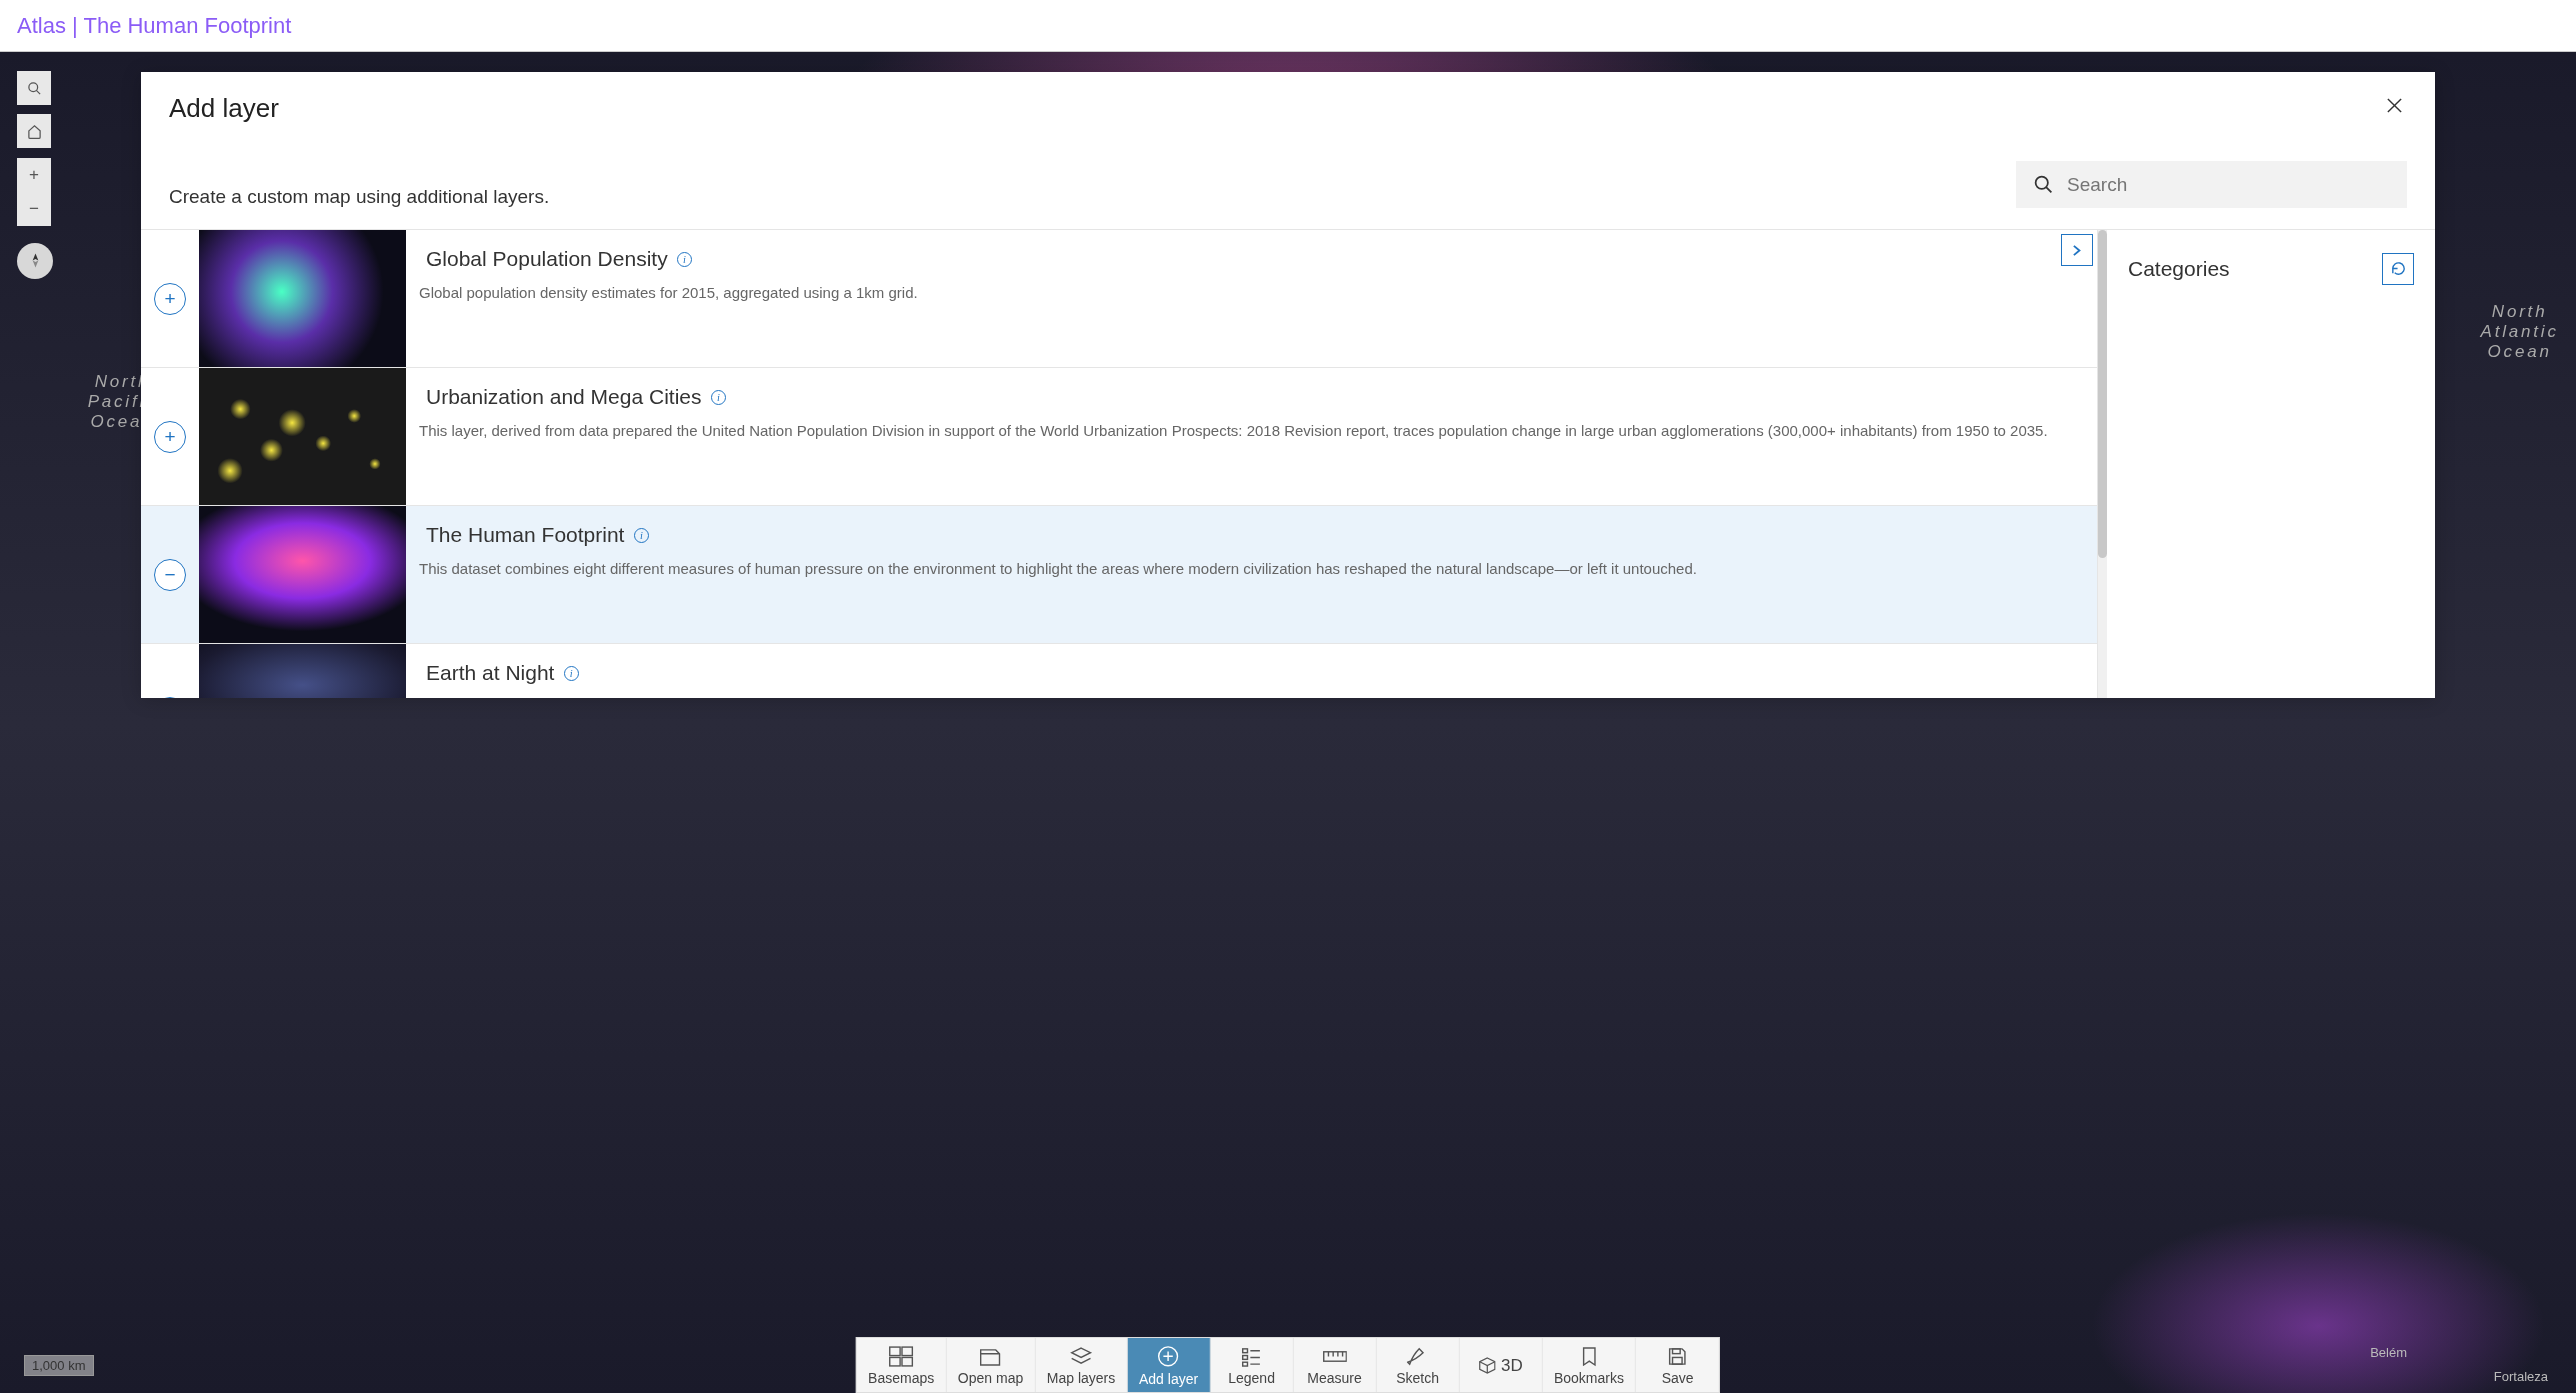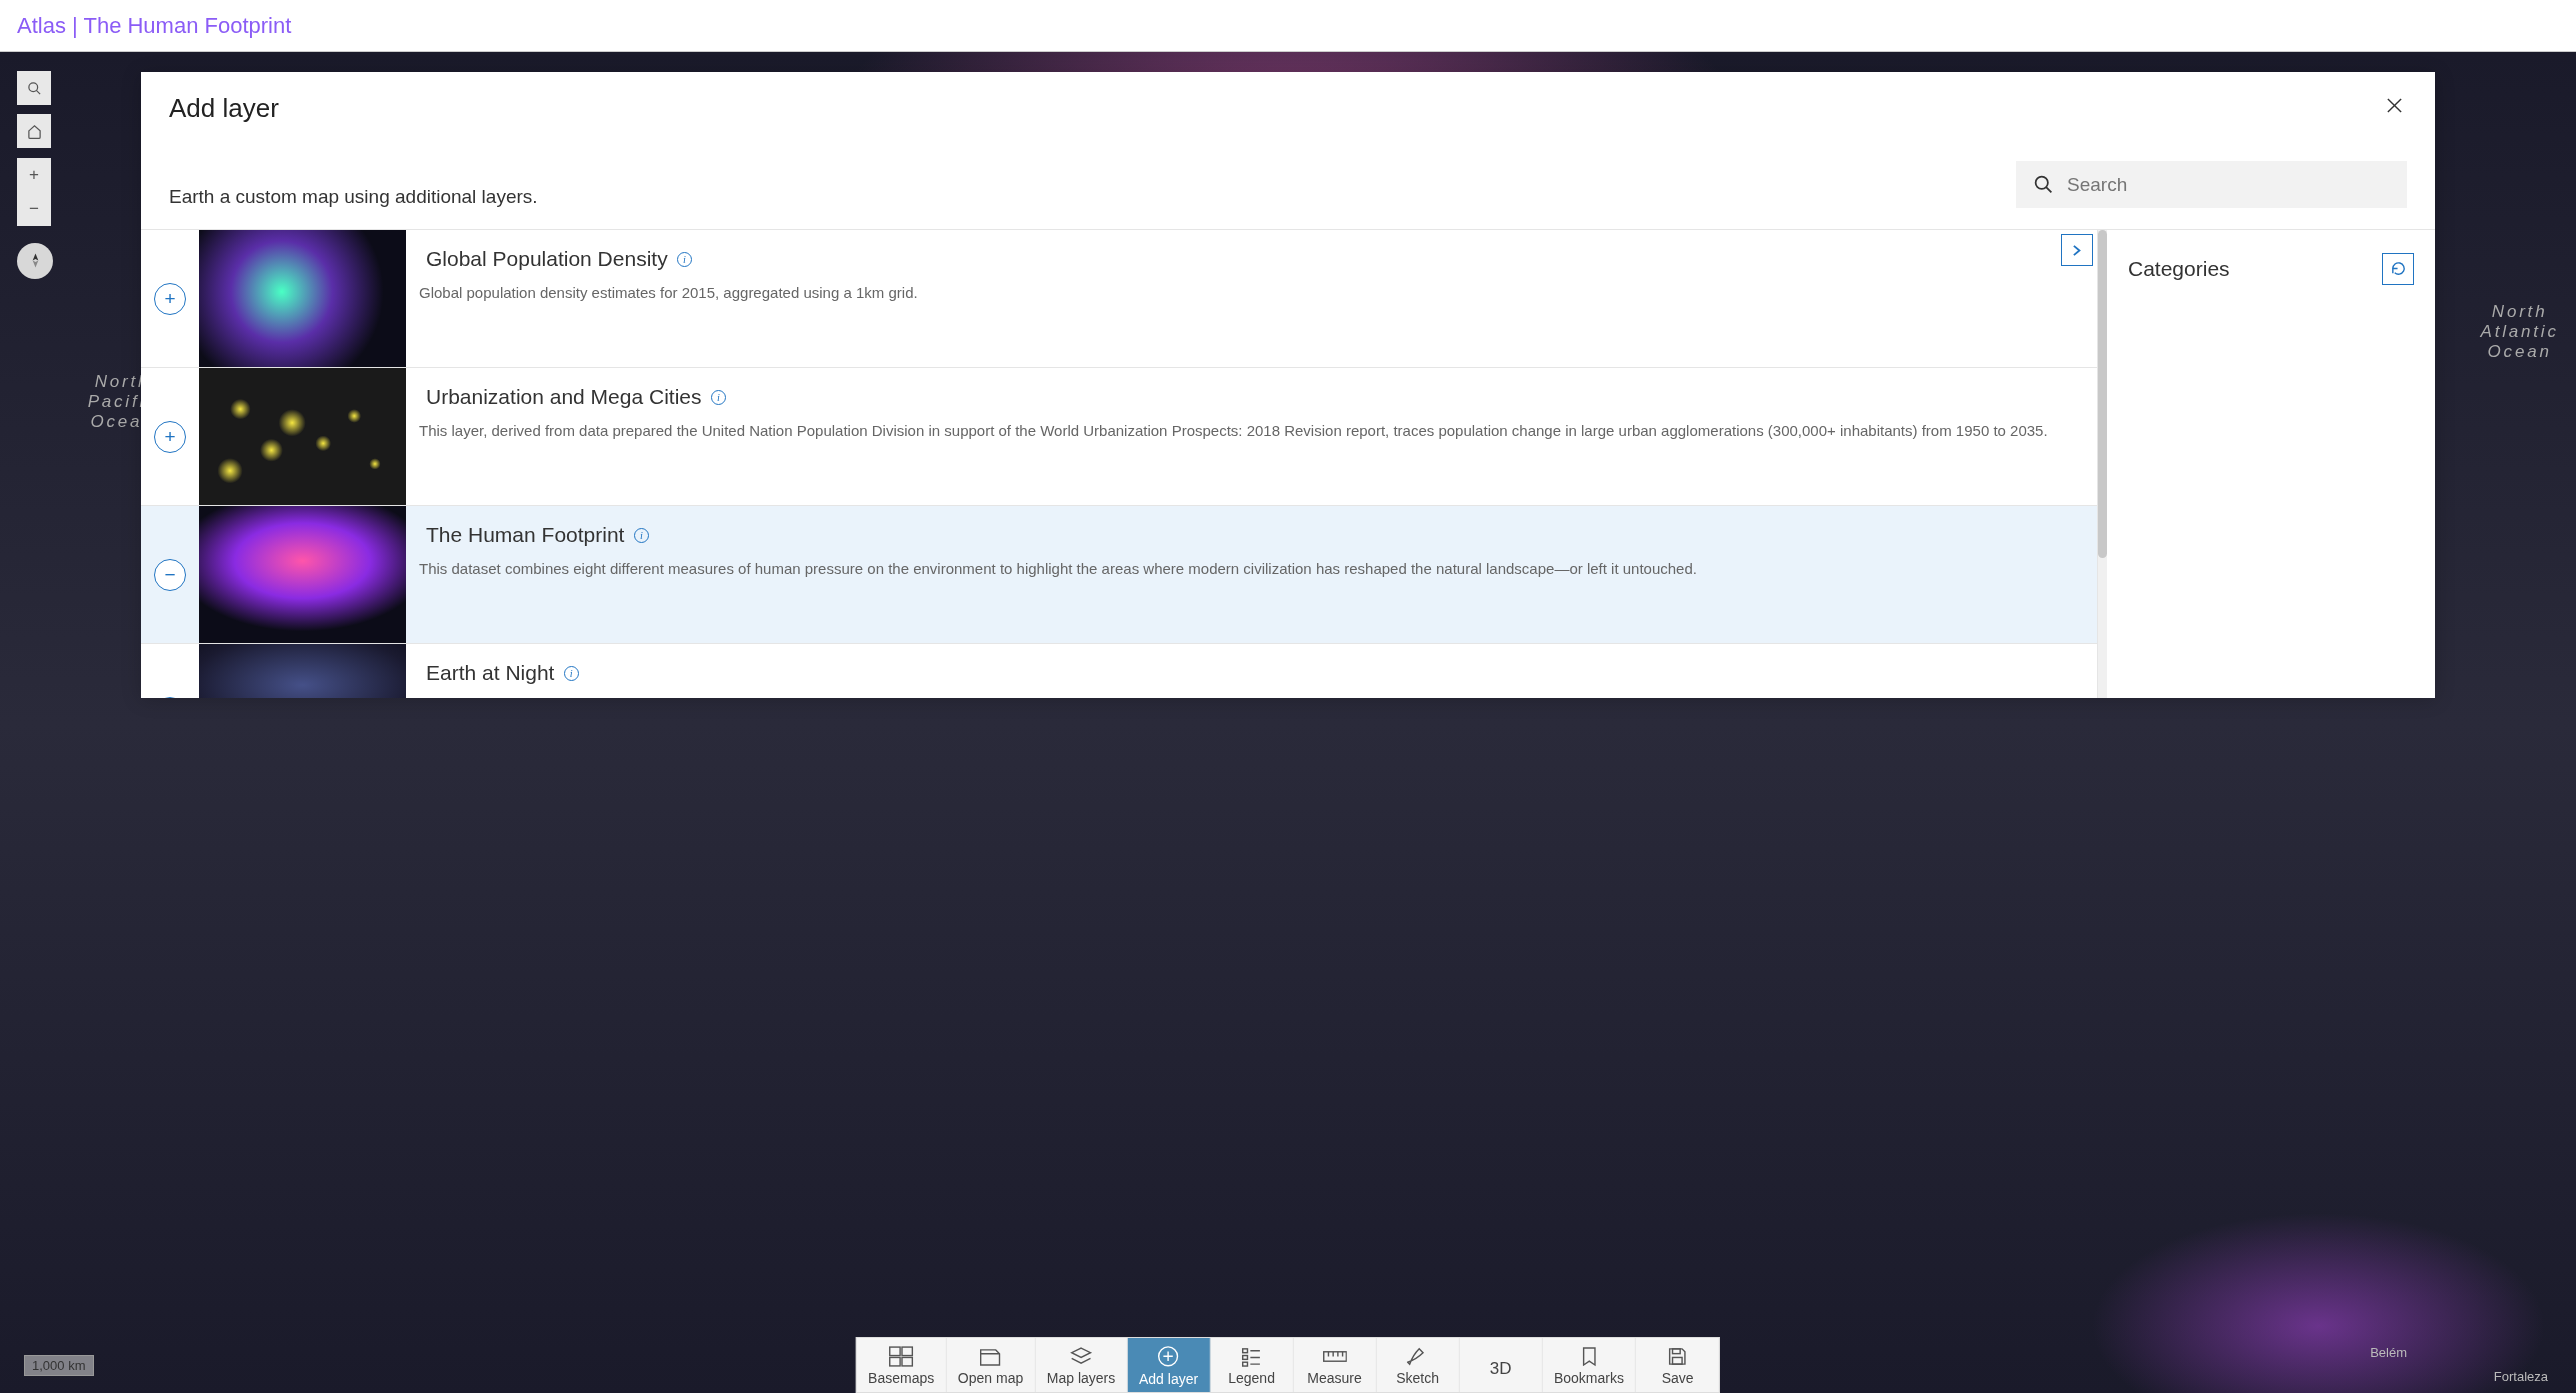--- a/index.html
+++ b/index.html
@@ -300,21 +300,21 @@
   </div>
   <div class="bt-item">
     <span class="ic">
       <svg width="21" height="21" viewBox="0 0 22 22" fill="none" stroke="#555" stroke-width="1.5">
           <path d="M3 19c3-8 6-12 10-16l4 4c-4 4-8 7-16 10z"></path>
         </svg>
     </span>
     <span>Sketch</span>
   </div>
   <div class="bt-item threed">
-    <span class="ic" style="flex-direction:column; gap:5.6px;">
+    <span class="ic" style="flex-direction:row; gap:5.6px;">
       <svg width="17" height="17" viewBox="0 0 18 18" fill="none" stroke="#555" stroke-width="1.3">
           <polygon points="9,1 17,5 17,13 9,17 1,13 1,5"></polygon>
           <polyline points="1,5 9,9 17,5"></polyline>
           <line x1="9" y1="9" x2="9" y2="17"></line>
         </svg>
       <span>3D</span>
     </span>
   </div>
   <div class="bt-item">
     <span class="ic">
@@ -340,21 +340,21 @@
   <div class="modal-header">
     <div class="modal-title">Add layer</div>
     <button class="close-btn">
       <svg width="17" height="17" viewBox="0 0 18 18" stroke="#333" stroke-width="1.5">
           <line x1="2" y1="2" x2="16" y2="16"></line>
           <line x1="16" y1="2" x2="2" y2="16"></line>
         </svg>
     </button>
   </div>
   <div class="modal-top-row">
-    <div class="modal-subtitle">Earth a custom map using additional layers.</div>
+    <div class="modal-subtitle">Create a custom map using additional layers.</div>
     <div class="search-box">
       <svg width="21" height="21" viewBox="0 0 24 24" fill="none" stroke="#333" stroke-width="2">
           <circle cx="10" cy="10" r="7"></circle>
           <line x1="21" y1="21" x2="15" y2="15"></line>
         </svg>
       <input type="text" placeholder="Search" style="">
     </div>
   </div>
 
   <div class="modal-body">

